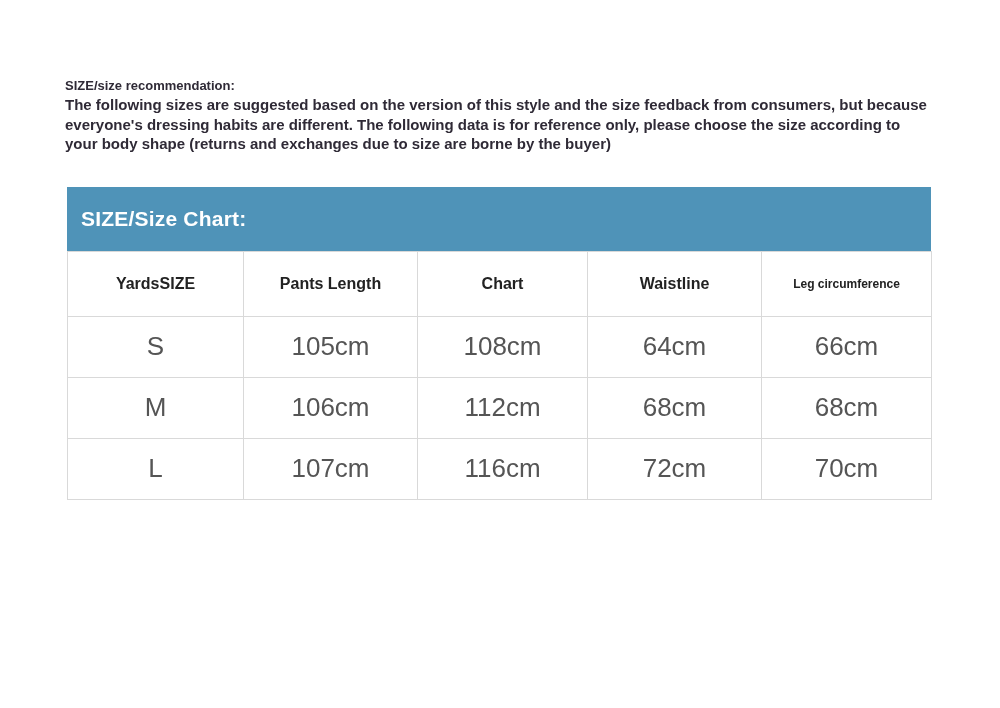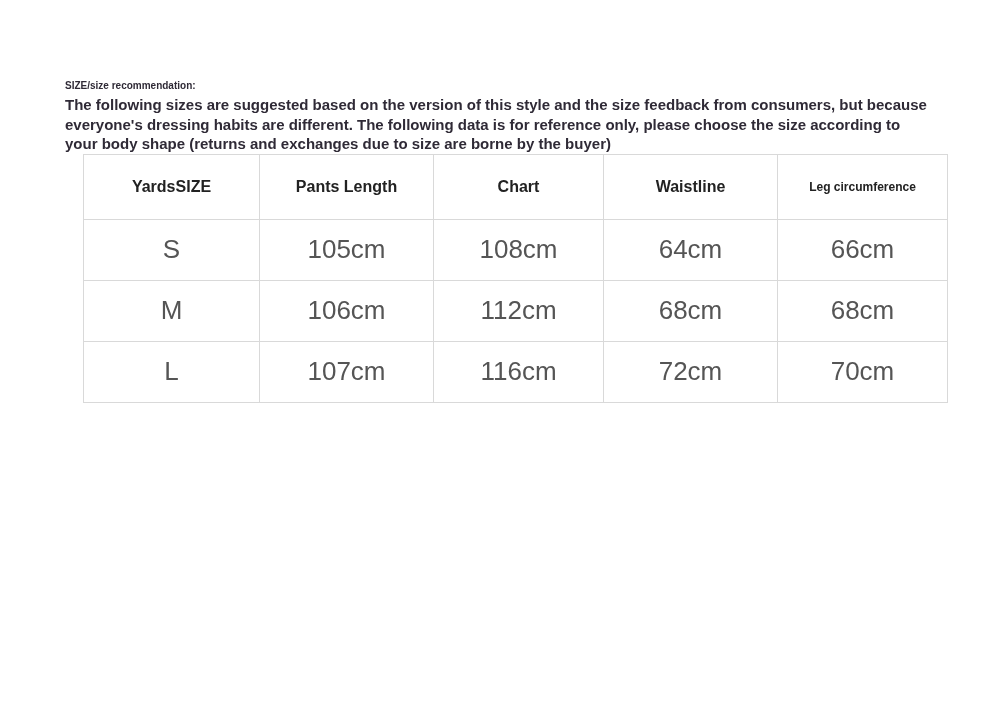--- a/index.html
+++ b/index.html
@@ -7,21 +7,21 @@
   .page {
     position: relative;
     width: 1000px;
     height: 708px;
     background: #ffffff;
     font-family: "Liberation Sans", sans-serif;
     overflow: hidden;
   }
   .inner { padding: 76px 69px 0 65px; }
   .rec-title {
-    font-size: 10px;
+    font-size: 13px;
     font-weight: bold;
     color: #2f2a36;
     line-height: 19px;
   }
   .rec-body {
     width: 868px;
     font-size: 15px;
     font-weight: bold;
     color: #2f2a36;
     line-height: 19.5px;
@@ -35,21 +35,21 @@
     align-items: center;
     padding-left: 14px;
   }
   .banner-title {
     color: #ffffff;
     font-size: 21px;
     font-weight: bold;
     letter-spacing: 0.2px;
   }
   table.size-table {
-    margin-left: 18px;
+    margin-left: 2px;
     width: 864px;
     border-collapse: collapse;
     table-layout: fixed;
   }
   .size-table th, .size-table td {
     border: 1px solid #d9d9d9;
     text-align: center;
     vertical-align: middle;
     background: #ffffff;
   }
@@ -70,20 +70,23 @@
 </head>
 <body>
 
 <div class="page">
   <div class="inner">
 
     <div class="rec-title">SIZE/size recommendation:</div>
 
     <p class="rec-body">The following sizes are suggested based on the version of this style and the size feedback from consumers, but because everyone's dressing habits are different. The following data is for reference only, please choose the size according to your body shape (returns and exchanges due to size are borne by the buyer)</p>
 
+    <div class="banner">
+      <span class="banner-title">SIZE/Size Chart:</span>
+    </div>
 
     <table class="size-table">
       <colgroup>
         <col style="width:176px">
         <col style="width:174px">
         <col style="width:170px">
         <col style="width:174px">
         <col style="width:170px">
       </colgroup>
       <thead>

